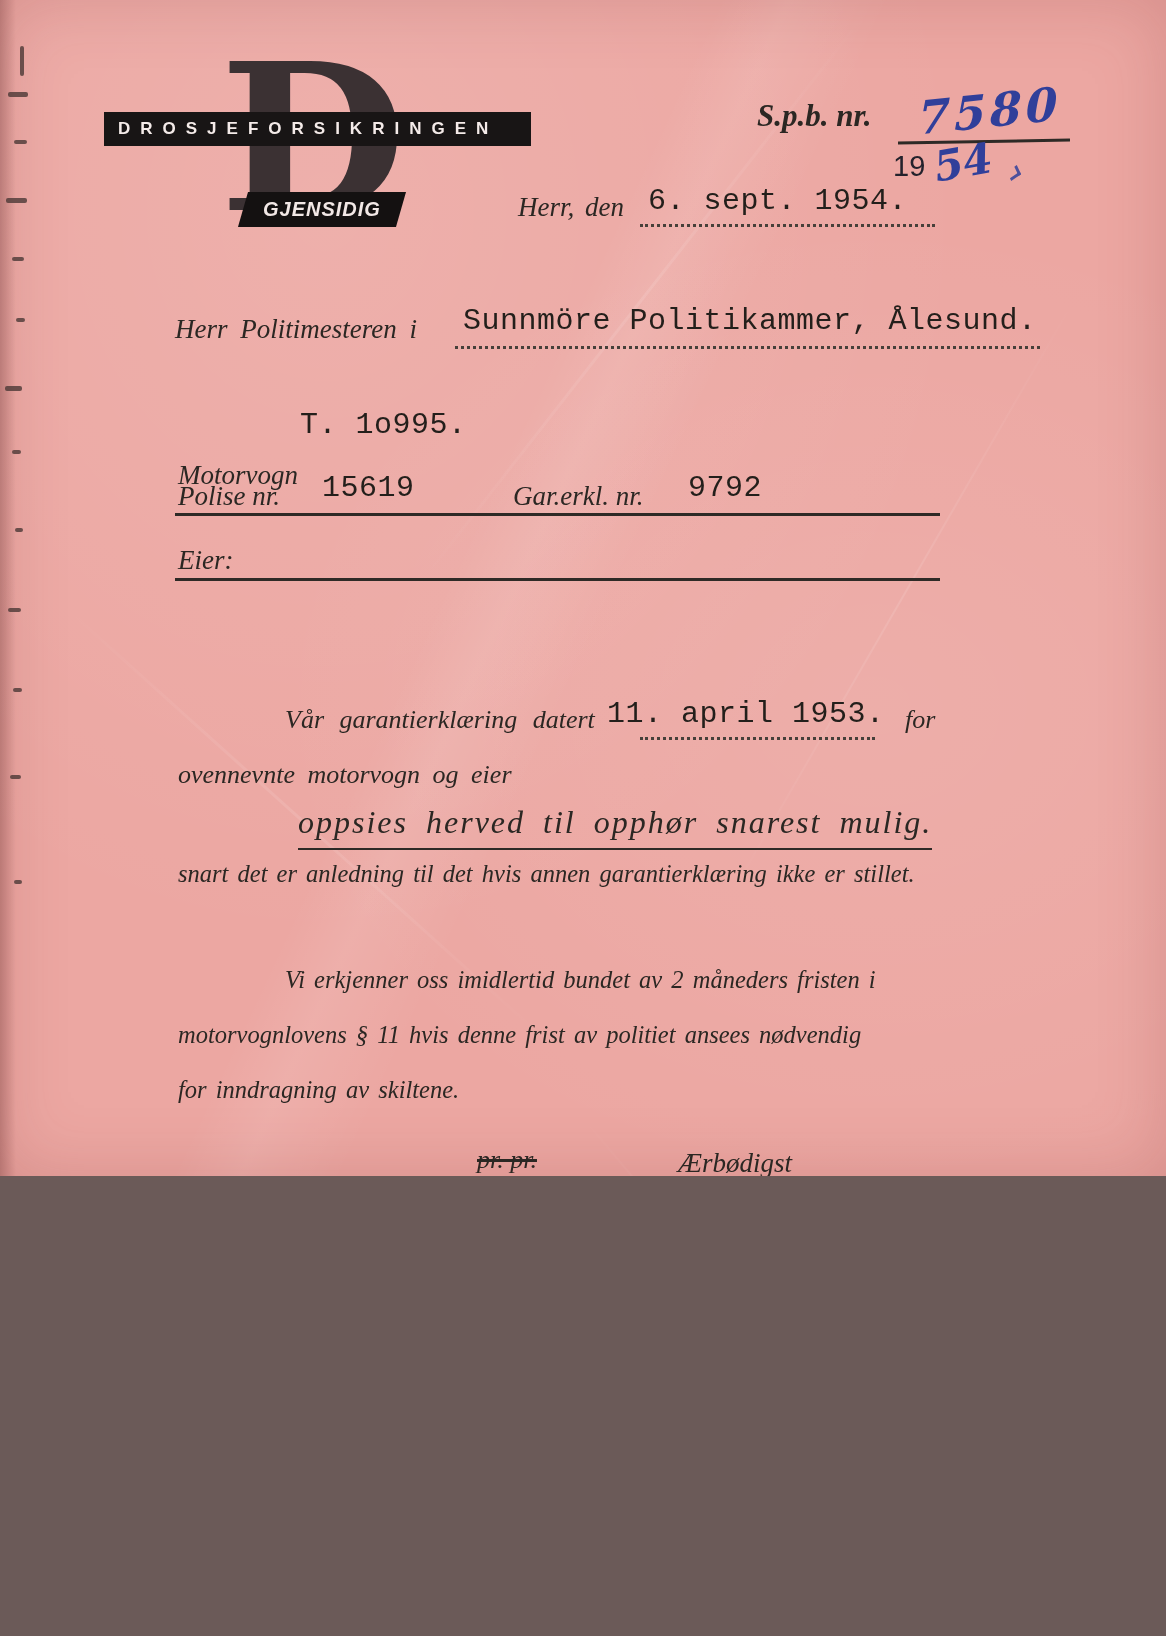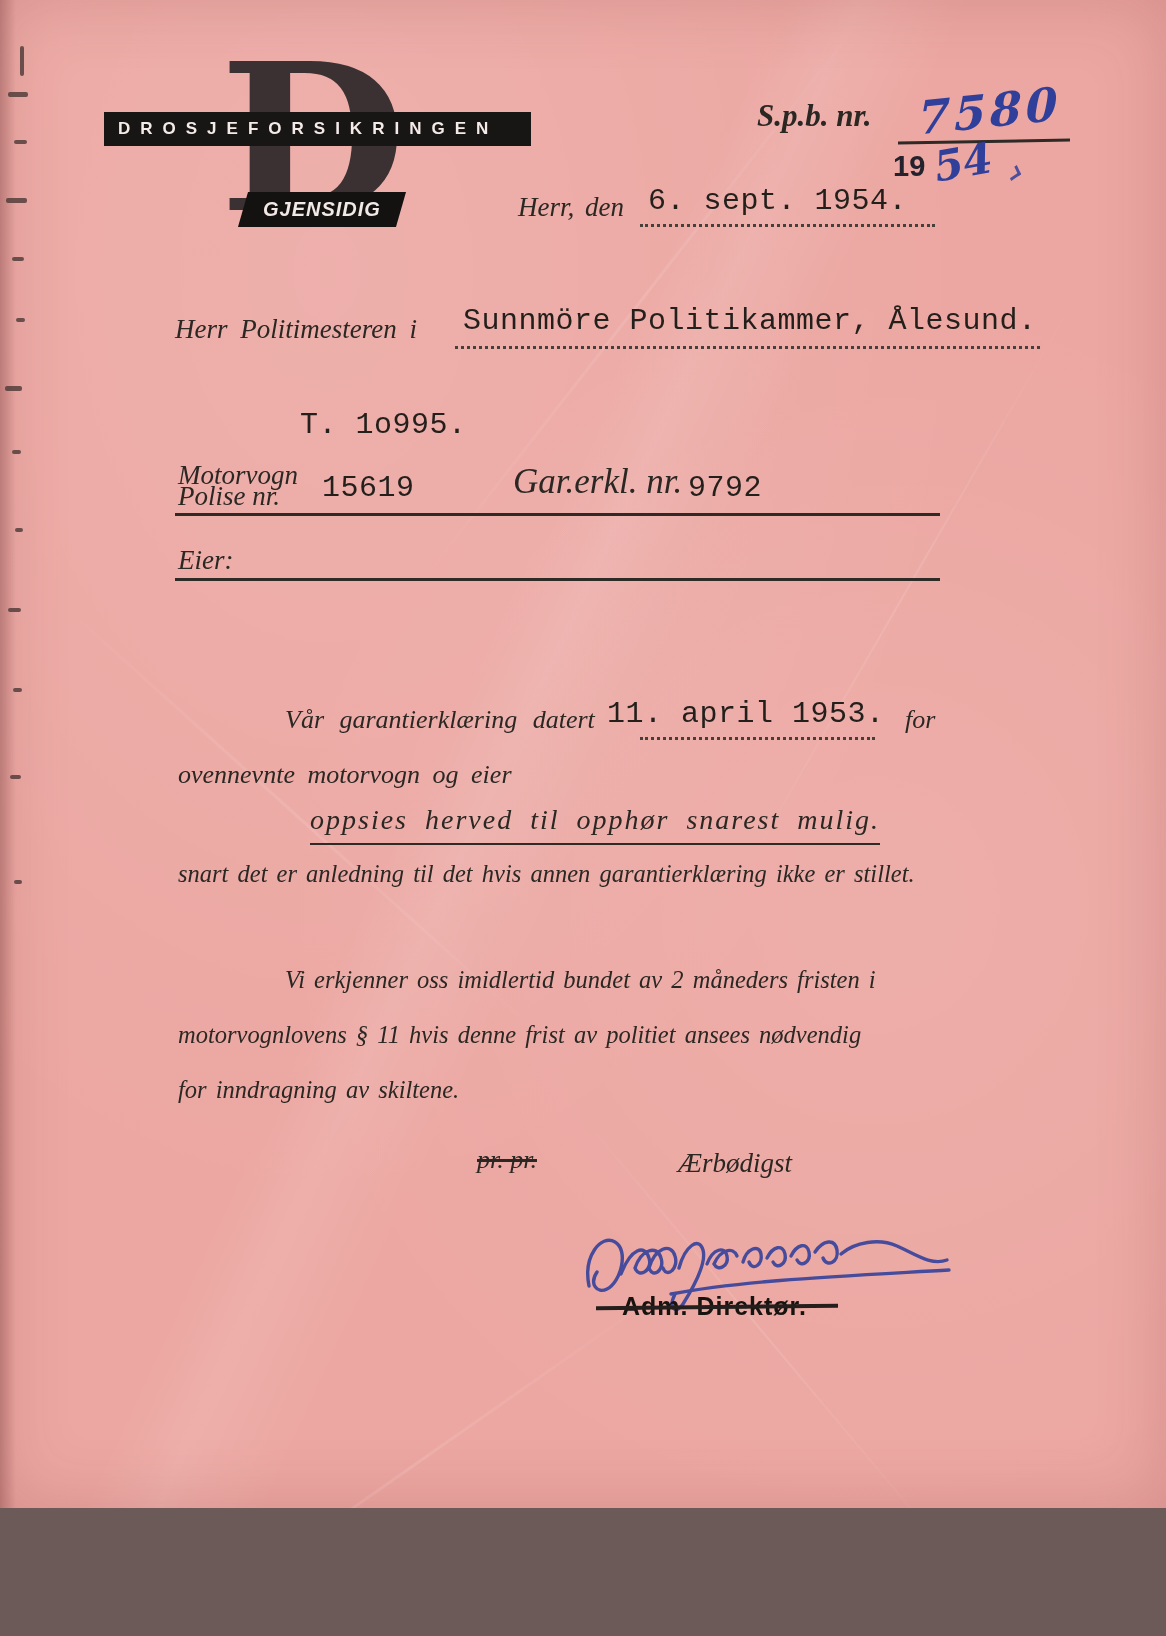--- a/index.html
+++ b/index.html
@@ -1,18 +1,18 @@
 <!DOCTYPE html>
 <html><head>
 <meta charset="utf-8">
 <style>
   * { margin:0; padding:0; box-sizing:border-box; }
   body { background:#6b5a58; font-family:"Liberation Serif", serif; }
   .page {
-    position:relative; width:1166px; height:1508px; margin:0 auto; overflow:hidden;
+    position:relative; width:1166px; height:1176px; margin:0 auto; overflow:hidden;
     background:
       radial-gradient(ellipse at 28% 18%, rgba(255,255,255,0.10), transparent 55%),
       radial-gradient(ellipse at 75% 60%, rgba(255,255,255,0.08), transparent 50%),
       linear-gradient(115deg, transparent 42%, rgba(255,255,255,0.09) 46%, transparent 52%),
       #eca7a2;
     box-shadow: inset 0 0 70px rgba(125,45,45,0.20);
   }
   .crease { position:absolute; pointer-events:none; background:linear-gradient(to bottom, transparent, rgba(255,255,255,0.5), transparent); opacity:.22; }
   .edge-shade { position:absolute; left:0; top:0; width:16px; height:100%; background:linear-gradient(to right, rgba(90,35,35,.28), transparent); }
   .mark { position:absolute; background:#4b3836; border-radius:2px; opacity:.8; }
@@ -84,51 +84,51 @@
   <div class="logo-bar">
     <span>DROSJEFORSIKRINGEN</span>
   </div>
   <div class="gjensidig">
     <span>GJENSIDIG</span>
   </div>
 
   <div class="abs serif-i" style="left:757px;top:98px;font-size:31px;font-weight:bold;">S.p.b. nr.</div>
   <div class="rule-solid" style="left:898px;top:140px;width:172px;transform:rotate(-1deg);"></div>
   <div class="abs hand" style="left:918px;top:84px;font-size:46px;letter-spacing:4px;transform:rotate(-6deg) skewX(-6deg);">7580</div>
-  <div class="abs" style="left:893px;top:150px;font-family:'Liberation Sans',sans-serif;font-weight:700;font-size:29px;color:#24222c;">19</div>
+  <div class="abs" style="left:893px;top:150px;font-family:'Liberation Sans',sans-serif;font-weight:400;font-size:29px;color:#24222c;">19</div>
   <div class="abs hand" style="left:934px;top:138px;font-size:42px;transform:rotate(-10deg);">54</div>
   <div class="tick" style="left:1008px;top:168px;"></div>
 
   <div class="abs serif-i" style="left:518px;top:192px;font-size:27px;word-spacing:4px;">Herr, den</div>
   <div class="abs typed" style="left:648px;top:184px;font-size:30px;text-align:right;">6. sept. 1954.</div>
   <div class="rule-dot" style="left:640px;top:224px;width:295px;"></div>
 
   <div class="abs serif-i" style="left:175px;top:314px;font-size:27px;word-spacing:6px;">Herr Politimesteren i</div>
   <div class="abs typed" style="left:463px;top:304px;font-size:30px;">Sunnmöre Politikammer, Ålesund.</div>
   <div class="rule-dot" style="left:455px;top:346px;width:585px;"></div>
 
   <div class="abs serif-i" style="left:178px;top:420px;font-size:27px;margin-top:40px;">Motorvogn</div>
   <div class="abs typed" style="left:300px;top:408px;font-size:30px;">T. 1o995.</div>
 
   <div class="abs serif-i" style="left:178px;top:481px;font-size:27px;">Polise nr.</div>
   <div class="abs typed" style="left:322px;top:471px;font-size:30px;">15619</div>
-  <div class="abs serif-i" style="left:513px;top:462px;font-size:35px;">Gar.erkl. nr.</div>
+  <div class="abs serif-i" style="left:513px;top:481px;font-size:27px;">Gar.erkl. nr.</div>
   <div class="abs typed" style="left:688px;top:471px;font-size:30px;">9792</div>
   <div class="rule-solid" style="left:175px;top:513px;width:765px;"></div>
 
   <div class="abs serif-i" style="left:178px;top:545px;font-size:27px;">Eier:</div>
   <div class="rule-solid" style="left:175px;top:578px;width:765px;"></div>
 
   <div class="abs serif-i" style="left:285px;top:705px;font-size:26px;word-spacing:9px;">Vår garantierklæring datert</div>
   <div class="abs typed" style="left:607px;top:697px;font-size:30px;">11. april 1953.</div>
   <div class="rule-dot" style="left:640px;top:737px;width:235px;"></div>
   <div class="abs serif-i" style="left:905px;top:705px;font-size:26px;">for</div>
   <div class="abs serif-i" style="left:178px;top:760px;font-size:26px;word-spacing:6px;">ovennevnte motorvogn og eier</div>
 
-  <div class="abs serif-i term" style="left:310px;top:804px;font-size:28px;">oppsies herved til opphør snarest mulig.</div>
+  <div class="abs serif-i term" style="left:298px;top:804px;font-size:32px;">oppsies herved til opphør snarest mulig.</div>
 
   <div class="abs" style="left:178px;top:846px;">
     <div class="bodyline">snart det er anledning til det hvis annen garantierklæring ikke er stillet.</div>
   </div>
 
   <div class="abs" style="left:178px;top:952px;">
     <div class="bodyline indent">Vi erkjenner oss imidlertid bundet av 2 måneders fristen i</div>
     <div class="bodyline">motorvognlovens § 11 hvis denne frist av politiet ansees nødvendig</div>
     <div class="bodyline">for inndragning av skiltene.</div>
   </div>

